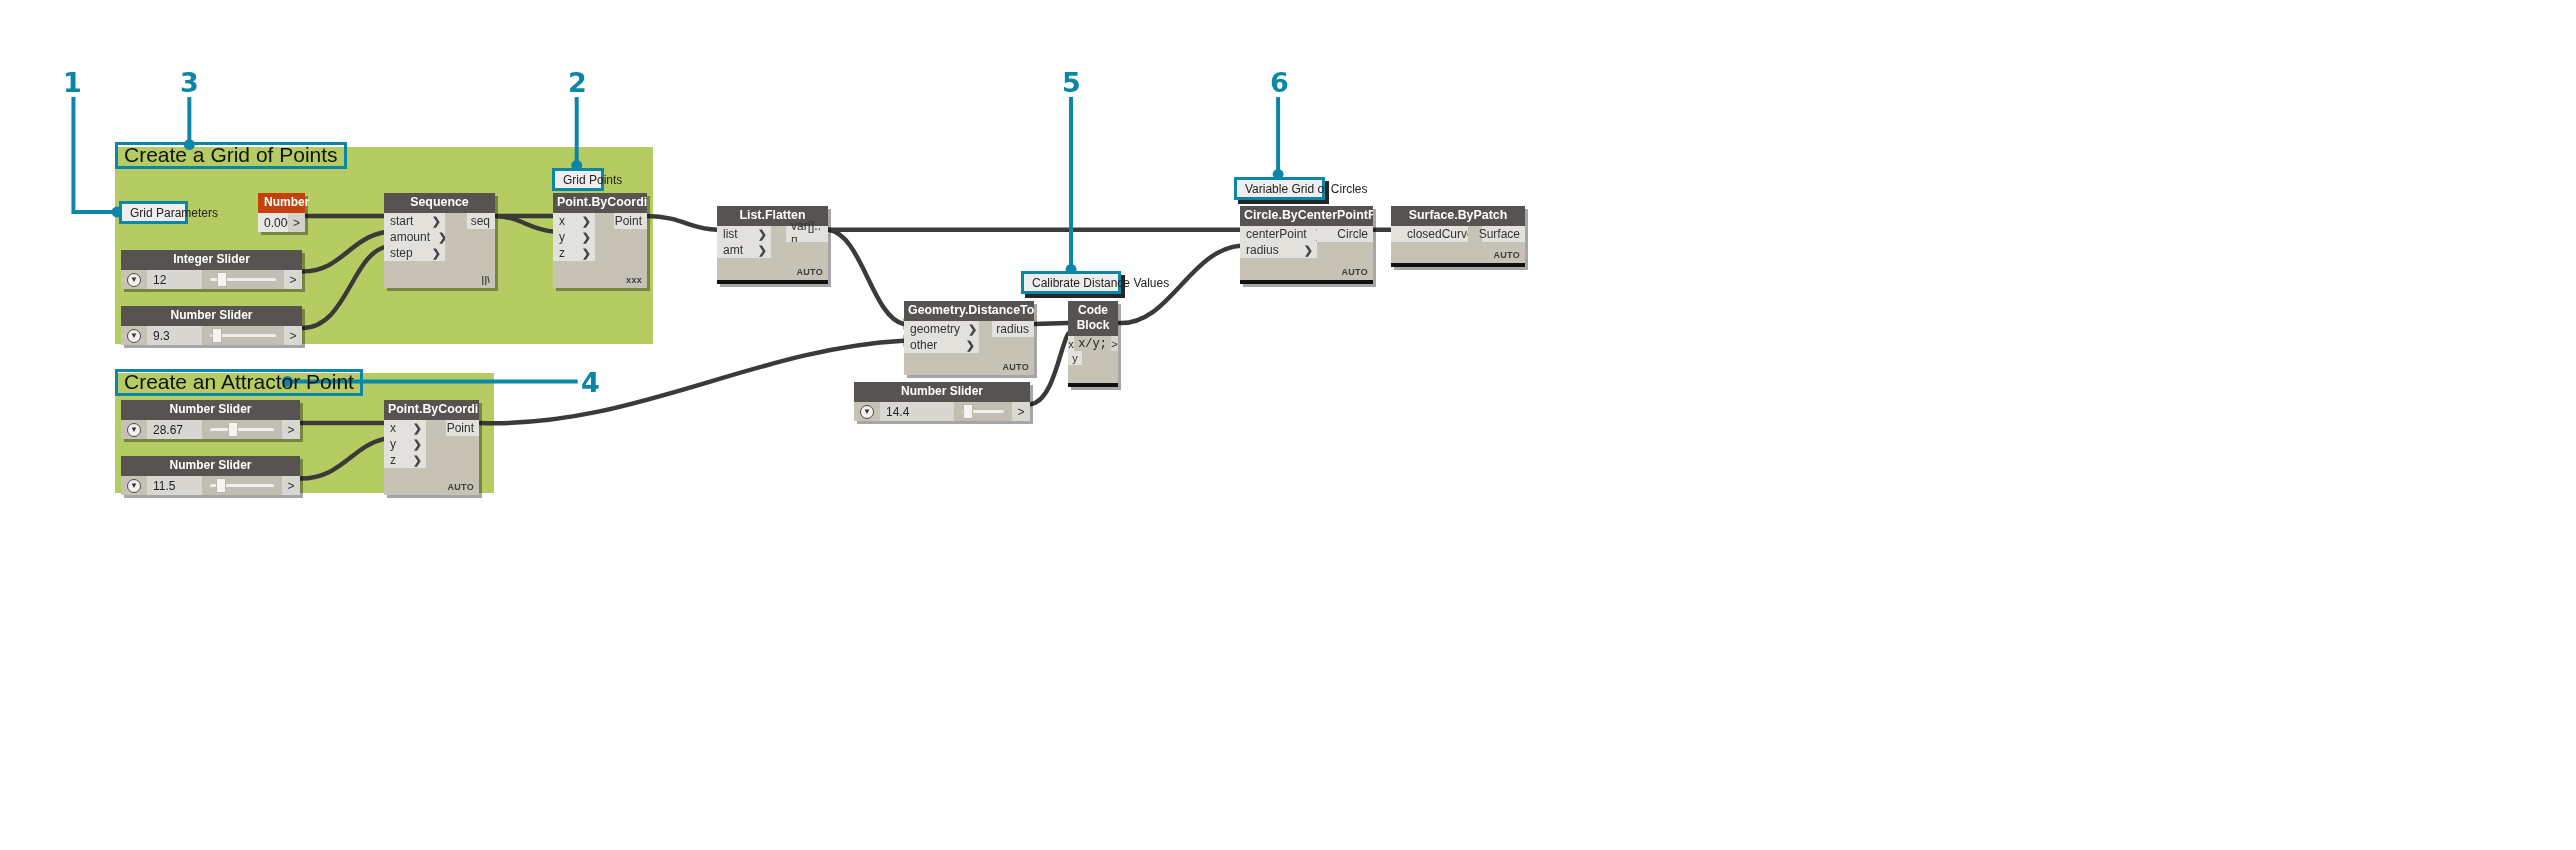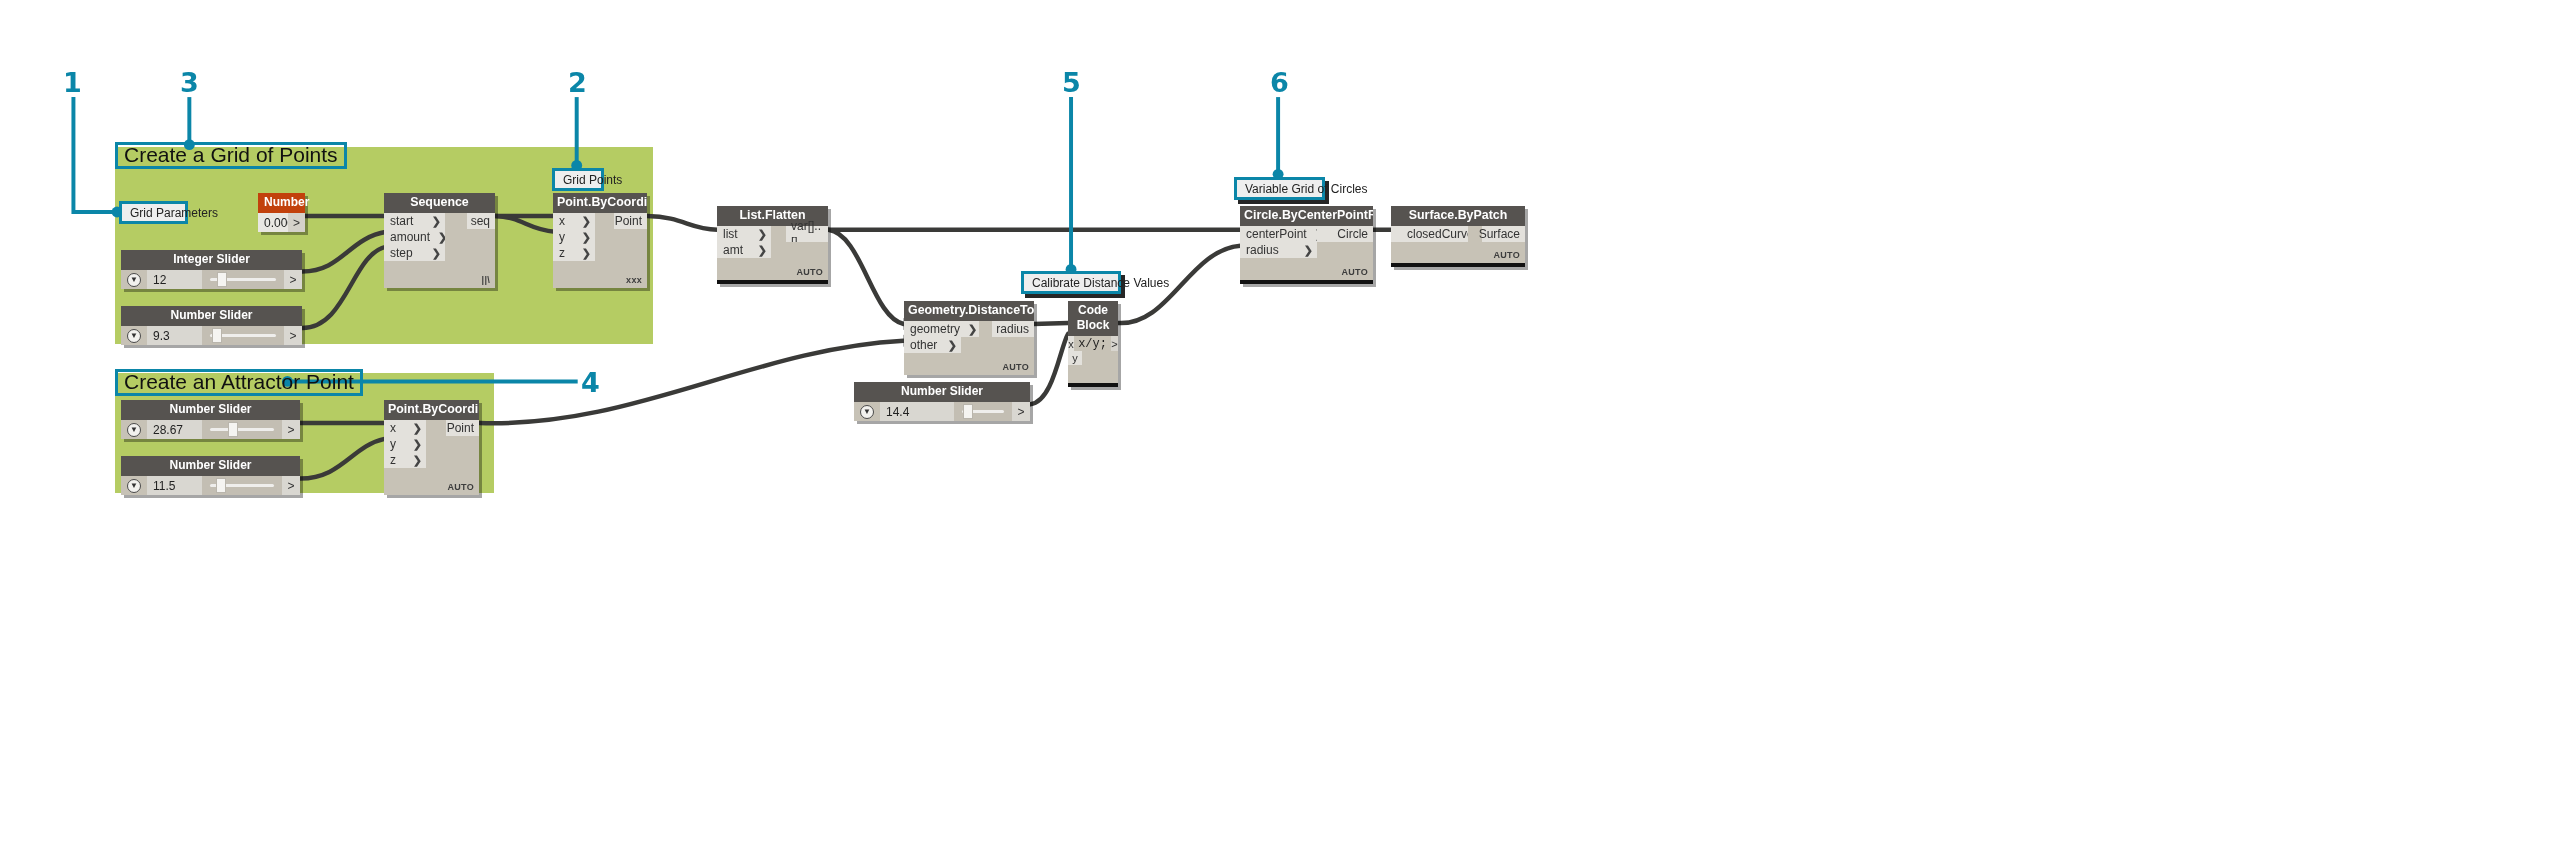--- a/index.html
+++ b/index.html
@@ -428,21 +428,21 @@
     <div class="body">
       <div class="port-row">
         <div class="port-in" style="width:75px;">
           <span>geometry</span>
             <span class="chev">❯</span>
         </div>
         <div class="port-mid"></div>
         <div class="port-out" style="width:42px;">radius</div>
       </div>
       <div class="port-row">
-        <div class="port-in" style="width:57px;">
+        <div class="port-in" style="width:75px;">
           <span>other</span>
             <span class="chev">❯</span>
         </div>
         <div class="port-mid"></div>
       </div>
       <div style="height:7px;"></div>
       <div class="foot">AUTO</div>
     </div>
   </div>
 

